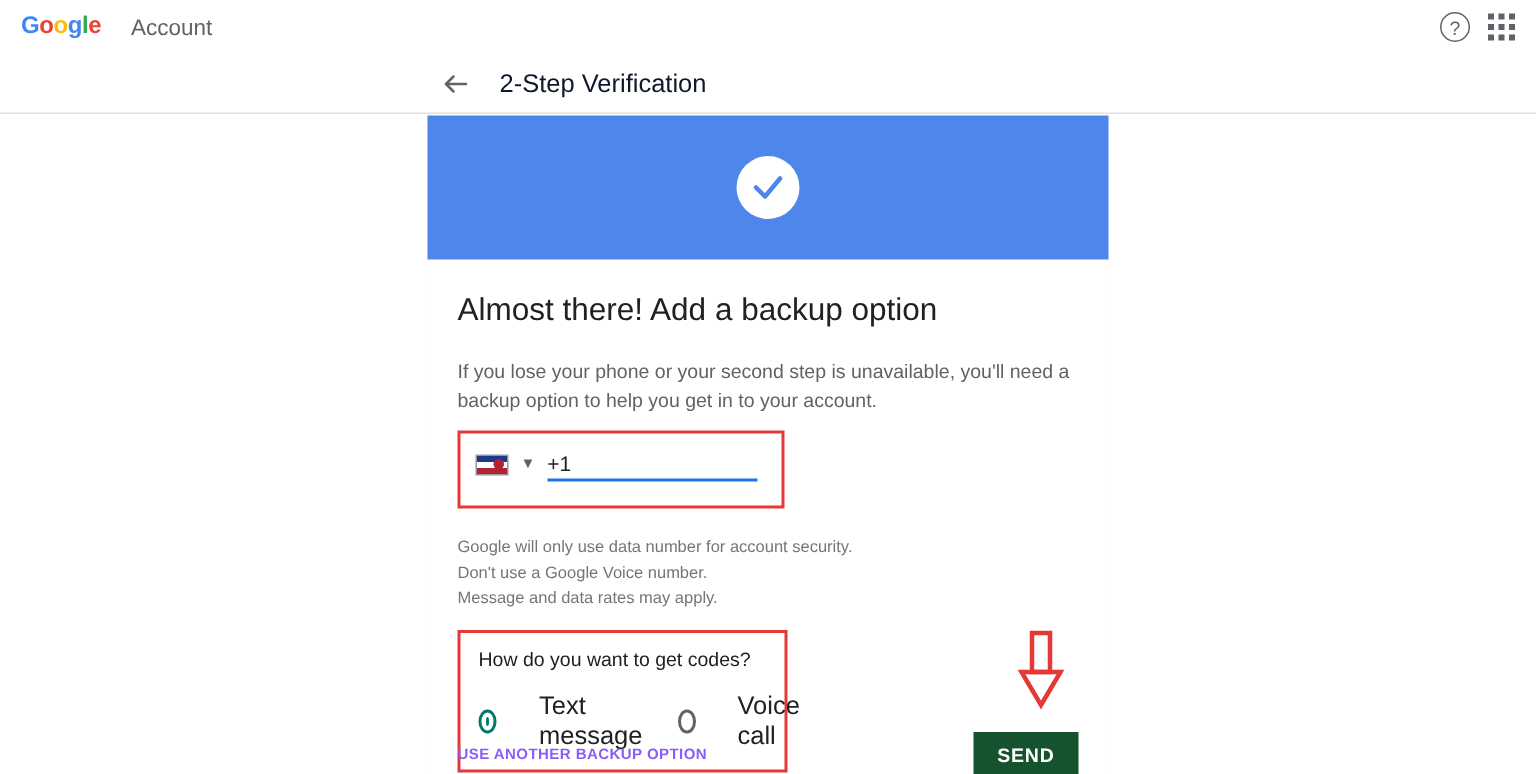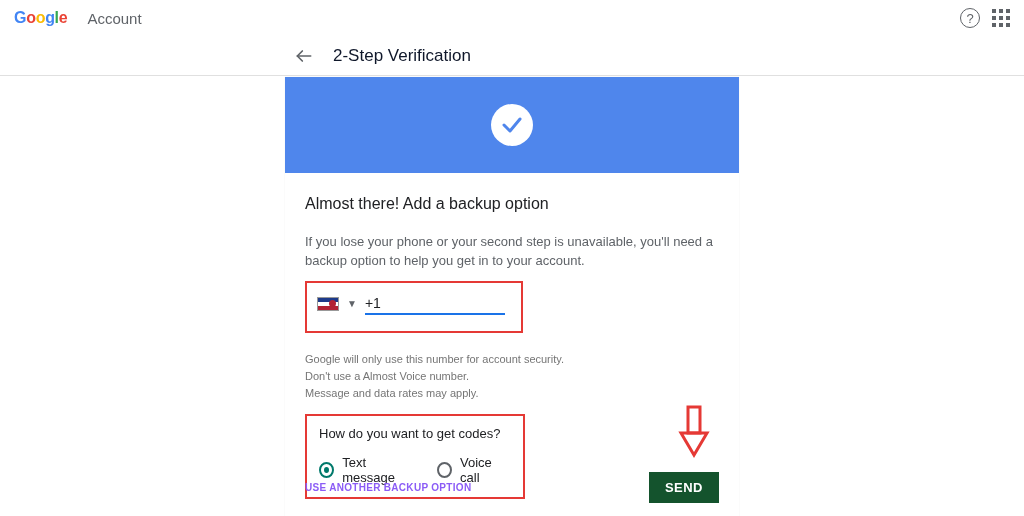--- a/index.html
+++ b/index.html
@@ -25,42 +25,42 @@
   .crumb-title { font-size:17px; color:#0f172a; }
 
   
   .stage { display:flex; justify-content:center; padding-top:1px; }
   .card { width:454px; box-shadow:0 0 1px rgba(0,0,0,0.1); position:relative; }
   .card-banner { background:#4f86ec; height:96px; display:flex; align-items:center; justify-content:center; }
   .check-circle { width:42px; height:42px; background:#fff; border-radius:50%; display:flex; align-items:center; justify-content:center;}
   .check-circle svg { width:24px; height:24px; stroke:#4f86ec; }
 
   .card-body { padding:22px 20px 22px 20px; }
-  .headline { font-size:16px; color:#202124; margin-bottom:12px; }
+  .headline { font-size:21px; color:#202124; margin-bottom:12px; }
   .desc { font-size:13px; color:#5f6368; line-height:1.45; margin-bottom:10px;margin-top:20px; }
 
   
   .phone-group { border:2px solid #E53935; padding:10px 14px 16px 10px; width:218px; margin-bottom:18px; }
   .phone-row { display:flex; align-items:center; gap:8px; }
   .flag { width:22px; height:14px; background:linear-gradient(180deg,#1d3a8a 0 33%,#fff 33% 66%,#b22234 66% 100%); border:1px solid #999; position:relative;}
   .flag::after{content:'';position:absolute;top:2px;right:2px;width:7px;height:7px;background:#b22234;border-radius:50%;}
   .flag-caret { color:#5f6368; font-size:10px; }
   .phone-input { border:none; border-bottom:2px solid #1a73e8; outline:none; font-size:14px; color:#202124; padding:2px 0; width:140px; background:transparent;}
 
   .hints { font-size:11px; color:#757575; line-height:1.55; margin-bottom:12px; }
 
   
   .codes-group { border:2px solid #E53935; padding:10px 12px 12px 12px; width:220px; }
   .codes-q { font-size:13px; color:#202124; margin-bottom:14px; }
   .radios { display:flex; gap:20px; align-items:center; }
   .radio { display:flex; align-items:center; gap:8px; cursor:pointer;}
   .radio-dot { width:16px; height:16px; border-radius:50%; border:2px solid #5f6368; position:relative; }
   .radio.selected .radio-dot { border-color:#00796b; }
   .radio.selected .radio-dot::after { content:''; position:absolute; inset:3px; background:#00796b; border-radius:50%; }
-  .radio-label { font-size:13px; color:#202124; }
+  .radio-label { font-size:17px; color:#202124;margin-left:20px; }
 
   
   .card-footer { position:absolute; left:0; right:0; bottom:0; display:flex; align-items:center; justify-content:space-between; padding:14px 20px 18px 20px; }
   .link-btn { color:#8b5cf6; font-size:10px; font-weight:700; letter-spacing:0.3px; cursor:pointer; text-transform:uppercase;}
   .send-btn { background:#14532d; color:#fff; border:none; font-size:13px; font-weight:600; padding:8px 16px; letter-spacing:0.5px; cursor:pointer;}
 
   
   .big-arrow { position:absolute; right:28px; bottom:56px; }
   .big-arrow svg { width:34px; height:56px; }
 
@@ -120,22 +120,22 @@
 
       <div class="phone-group">
         <div class="phone-row">
           <span class="flag"></span>
           <span class="flag-caret">▼</span>
           <input class="phone-input" value="+1" style="">
         </div>
       </div>
 
       <div class="hints">
-        <div>Google will only use this number for account security.</div>
-        <div>Don't use a Almost Voice number.</div>
+        <div>Google will only use data number for account security.</div>
+        <div>Don't use a Google Voice number.</div>
         <div>Message and data rates may apply.</div>
       </div>
 
       <div class="codes-group">
         <div class="codes-q">How do you want to get codes?</div>
         <div class="radios">
           <label class="radio selected">
             <span class="radio-dot"></span>
             <span class="radio-label">Text message</span>
           </label>

